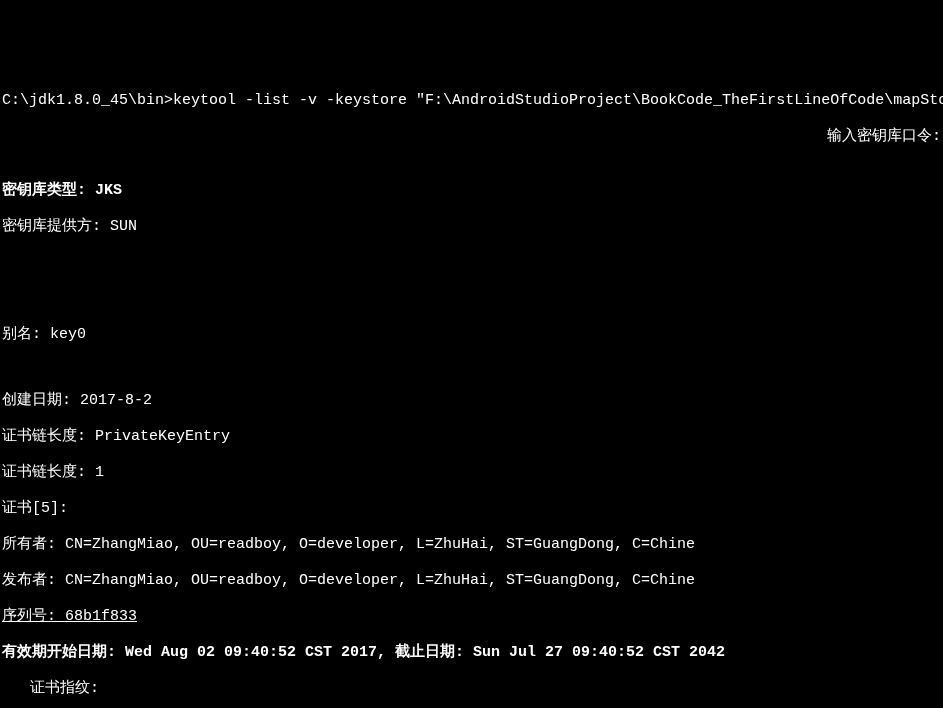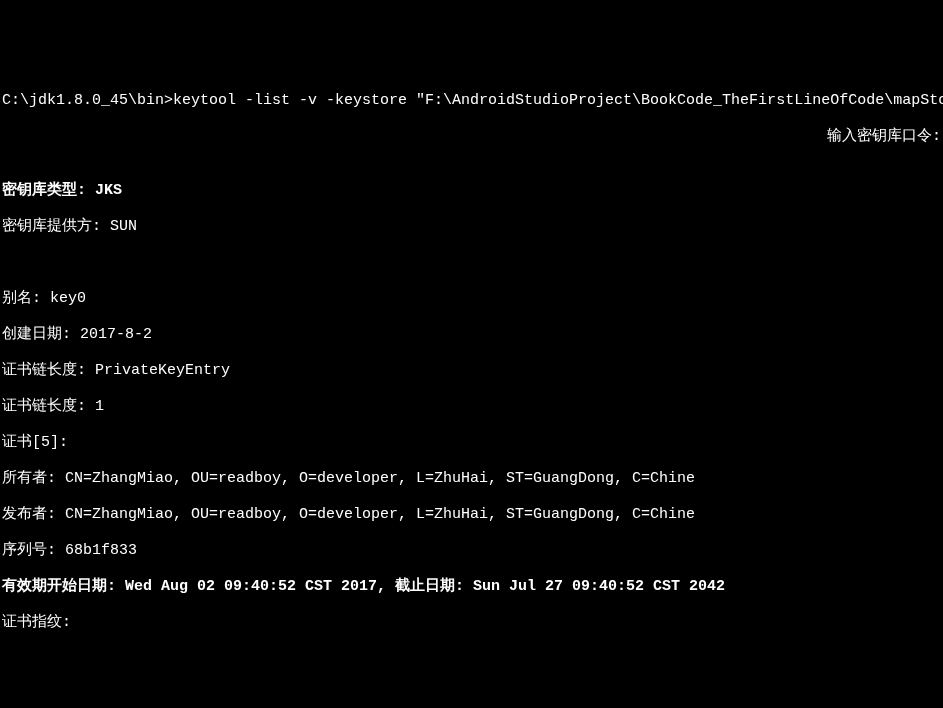--- a/index.html
+++ b/index.html
@@ -31,30 +31,30 @@
 
 
 <div class="terminal">
 <span style="display: block;">C:\jdk1.8.0_45\bin&gt;keytool -list -v -keystore "F:\AndroidStudioProject\BookCode_TheFirstLineOfCode\mapStore.jks"</span>
 <span style="display: block; text-align: right;">输入密钥库口令:</span>
 <span style="display: block;"></span>
 <span style="display: block; font-weight: bold;">密钥库类型: JKS</span>
 <span style="display: block;">密钥库提供方: SUN</span>
 <span style="display: block;"></span>
 <span style="display: block;"></span>
-<span style="display: block;">别名: key0</span>
-<span style="display: block;">创建日期: 2017-8-2</span>
+<span style="display: block; margin-top: 36px;">别名: key0</span>
+<span style="display: block; margin-top: 30px;">创建日期: 2017-8-2</span>
 <span style="display: block;">证书链长度: PrivateKeyEntry</span>
 <span style="display: block;">证书链长度: 1</span>
 <span style="display: block;">证书[5]:</span>
 <span style="display: block;">所有者: CN=ZhangMiao, OU=readboy, O=developer, L=ZhuHai, ST=GuangDong, C=Chine</span>
 <span style="display: block;">发布者: CN=ZhangMiao, OU=readboy, O=developer, L=ZhuHai, ST=GuangDong, C=Chine</span>
-<span style="display: block;">序列号: 68b1f833</span>
+<span style="display: block; text-decoration: underline;">序列号: 68b1f833</span>
 <span style="display: block; font-weight: bold;">有效期开始日期: Wed Aug 02 09:40:52 CST 2017, 截止日期: Sun Jul 27 09:40:52 CST 2042</span>
-<span style="display: block;">证书指纹:</span>
+<span style="display: block; margin-left: 28px;">证书指纹:</span>
 
 
 
 
 <span style="display: block;"></span>
 
 <span style="display: block;"></span>
 
 
 

